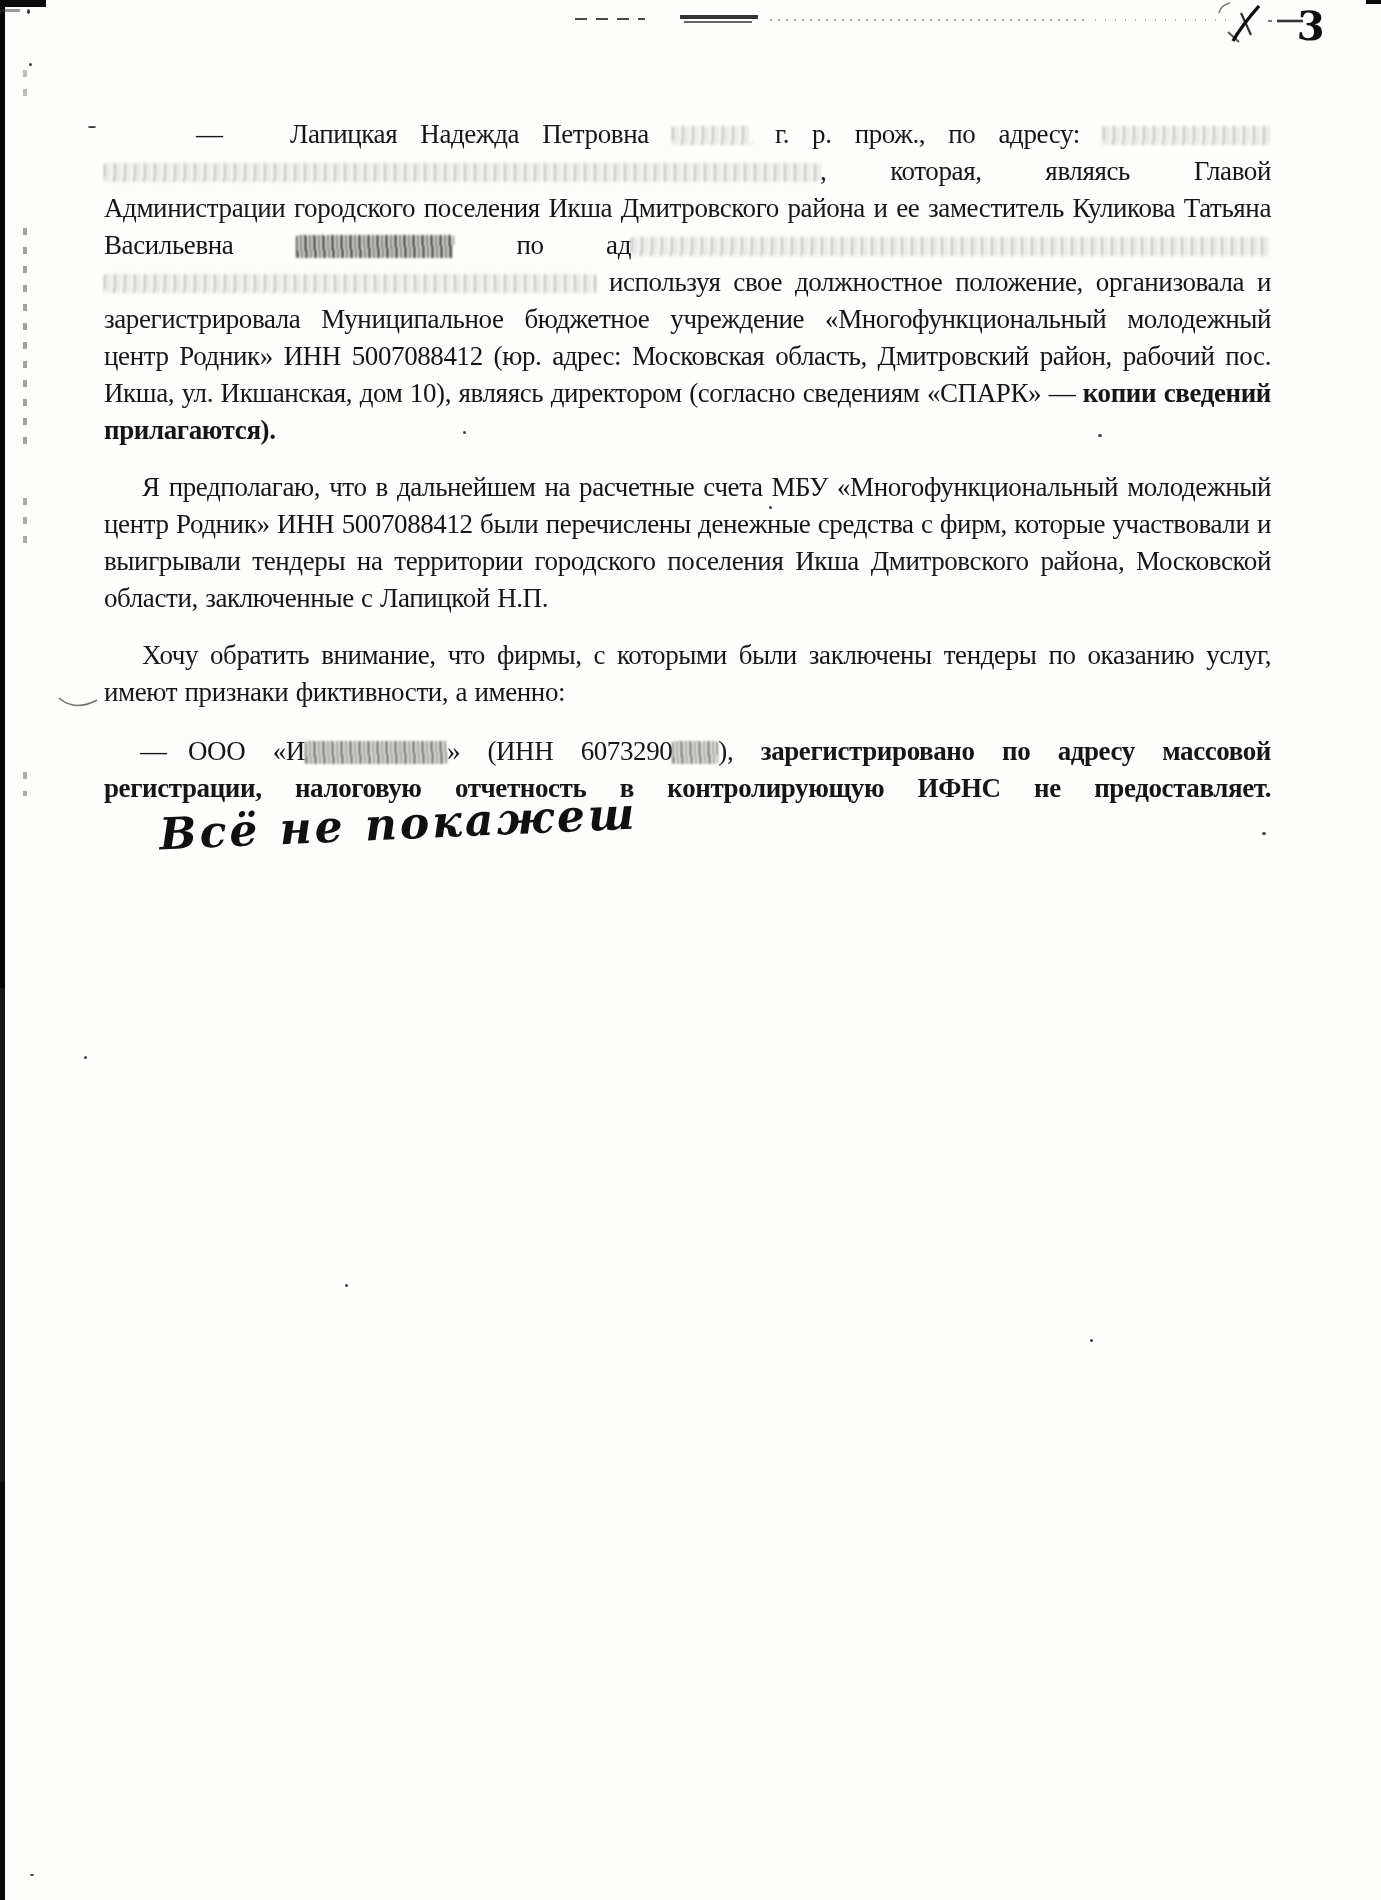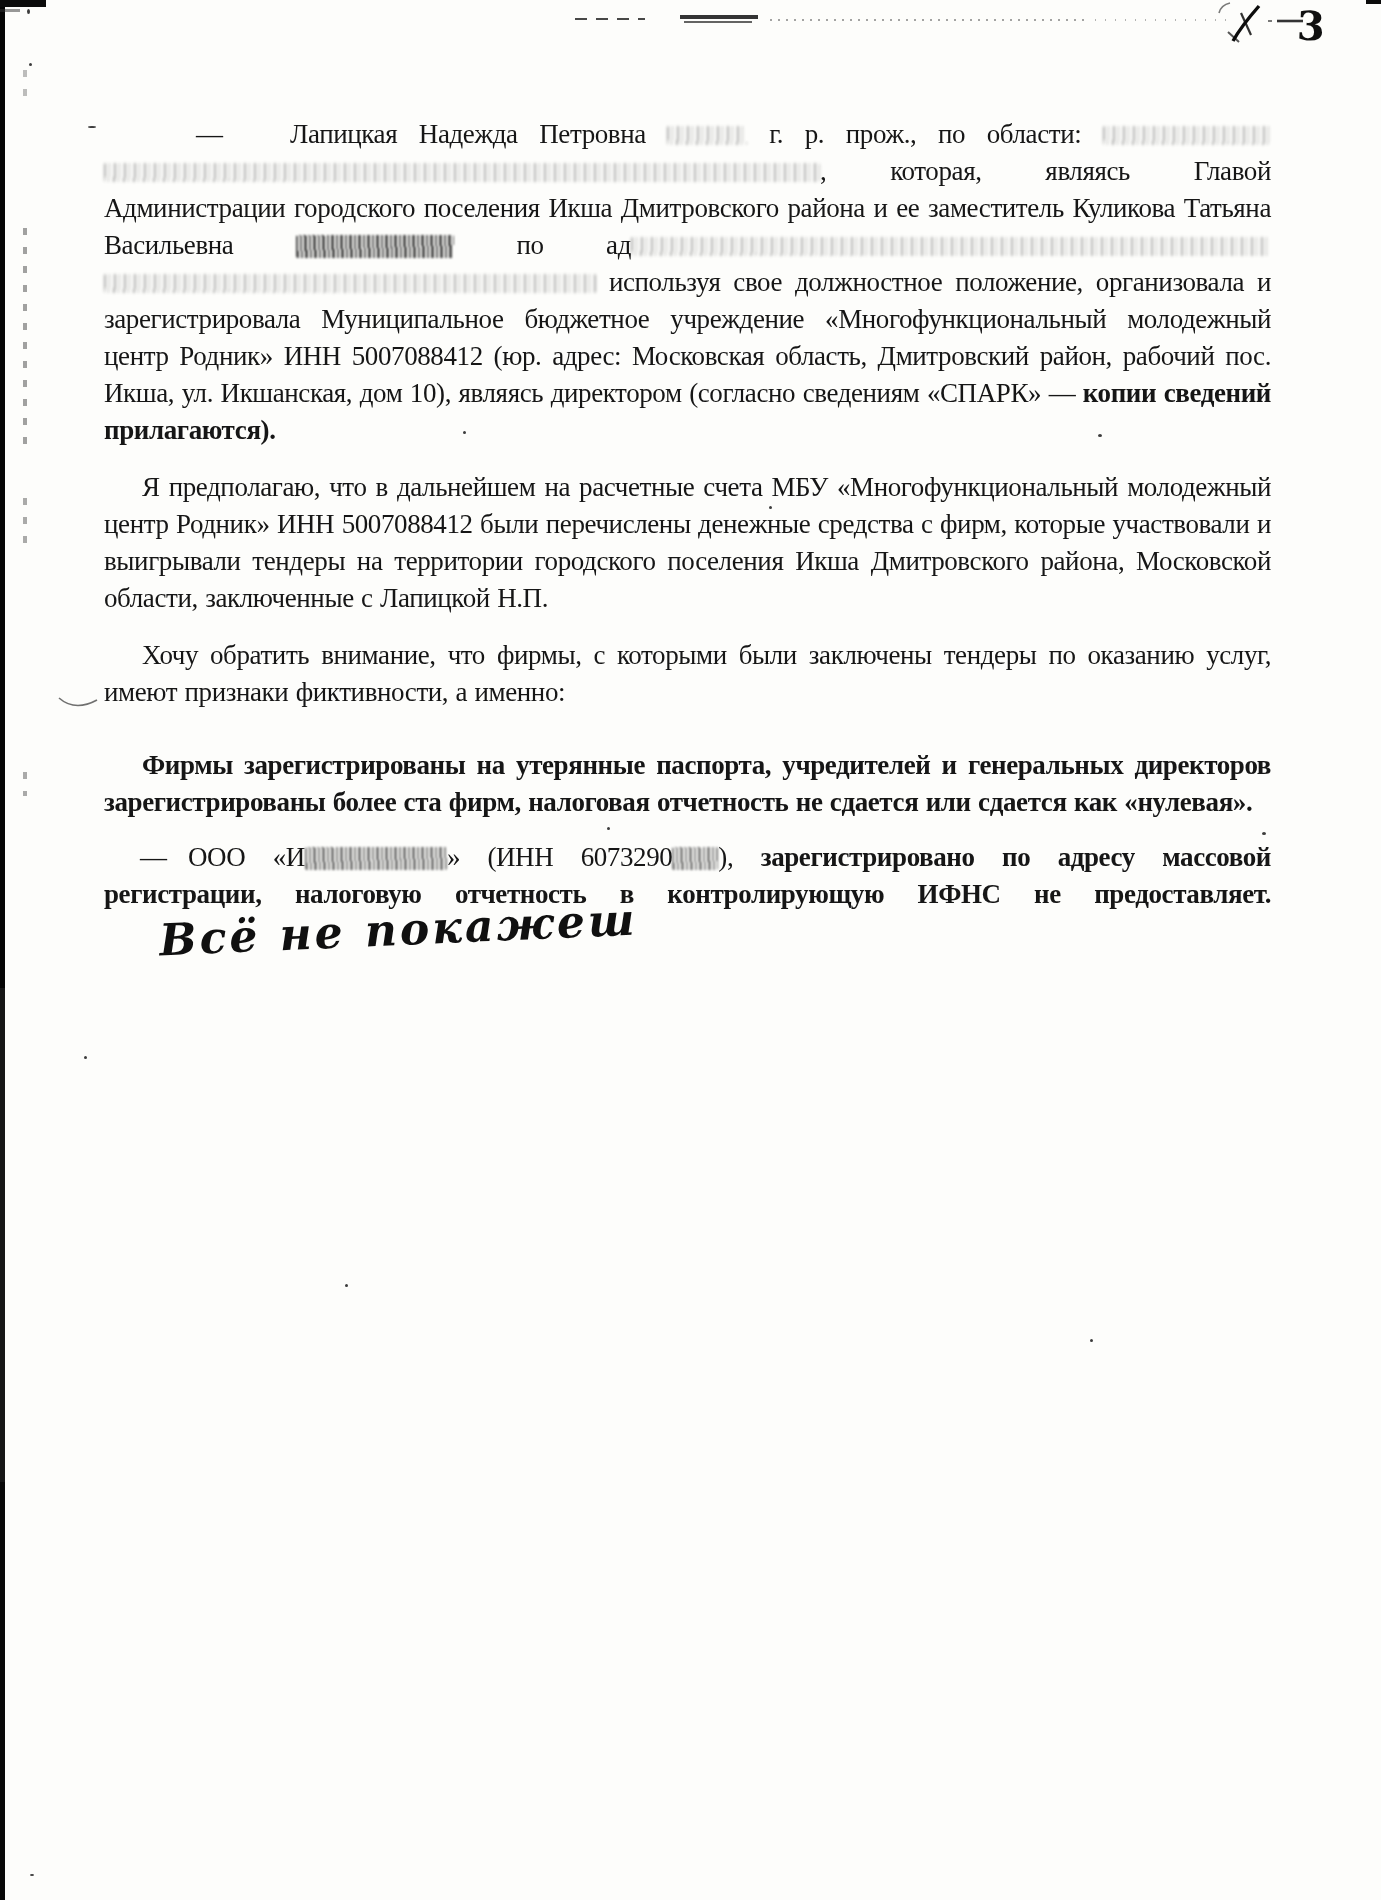--- a/index.html
+++ b/index.html
@@ -103,32 +103,31 @@
   <div class="speck" style="left:1262px;top:832px;width:4px;height:3px"></div>
   <div class="speck" style="left:84px;top:1056px;width:3px;height:3px"></div>
   <div class="speck" style="left:345px;top:1284px;width:3px;height:3px"></div>
   <div class="speck" style="left:1090px;top:1339px;width:3px;height:3px"></div>
   <div class="speck" style="left:30px;top:1874px;width:4px;height:2px"></div>
 
   <div class="content">
 
     <p class="doc"><span class="lead1">—</span><span>Лапицкая Надежда Петровна</span>
       <span class="redact" style="width:80px"></span>
-      <span>г. р. прож., по области:</span>
+      <span>г. р. прож., по адресу:</span>
       <span class="redact" style="width:168px"></span>
       <span class="redact" style="width:716px"></span><span>, которая, являясь Главой Администрации городского поселения Икша Дмитровского района и ее заместитель Куликова Татьяна Васильевна</span>
       <span class="redact dark" style="width:158px"></span>
       <span>по ад</span><span class="redact" style="width:640px"></span>
       <span class="redact" style="width:492px"></span>
       <span>используя свое должностное положение, организовала и зарегистрировала Муниципальное бюджетное учреждение «Многофункциональный молодежный центр Родник» ИНН 5007088412 (юр. адрес: Московская область, Дмитровский район, рабочий пос. Икша, ул. Икшанская, дом 10), являясь директором (согласно сведениям «СПАРК» —</span>
       <span class="b">копии сведений прилагаются).</span></p>
 
     <p class="doc ind"><span>Я предполагаю, что в дальнейшем на расчетные счета МБУ «Многофункциональный молодежный центр Родник» ИНН 5007088412 были перечислены денежные средства с фирм, которые участвовали и выигрывали тендеры на территории городского поселения Икша Дмитровского района, Московской области, заключенные с Лапицкой Н.П.</span></p>
 
-    <p class="doc ind" style="margin-bottom:36px"><span>Хочу обратить внимание, что фирмы, с которыми были заключены тендеры по оказанию услуг, имеют признаки фиктивности, а именно:</span></p>
+    <p class="doc ind" style="margin-bottom:22px"><span>Хочу обратить внимание, что фирмы, с которыми были заключены тендеры по оказанию услуг, имеют признаки фиктивности, а именно:</span></p>
 
-    <p class="doc ind bold" style="margin-bottom:18px"><span>Фирмы зарегистрированы на утерянные паспорта, учредителей и генеральных директоров зарегистрированы более ста фирм, налоговая отчетность не сдается или сдается как «нулевая».</span></p>
 
     <p class="doc"><span class="lead5">—</span><span>ООО «И</span><span class="redact dark" style="width:142px;opacity:.6"></span><span>» (ИНН 6073290</span><span class="redact dark" style="width:46px;opacity:.55"></span><span>),</span>
       <span class="b">зарегистрировано по адресу массовой регистрации, налоговую отчетность в контролирующую ИФНС не предоставляет.</span><span class="handwrite">Всё не покажеш</span></p>
 
   </div>
 </div>
 
 </body></html>

